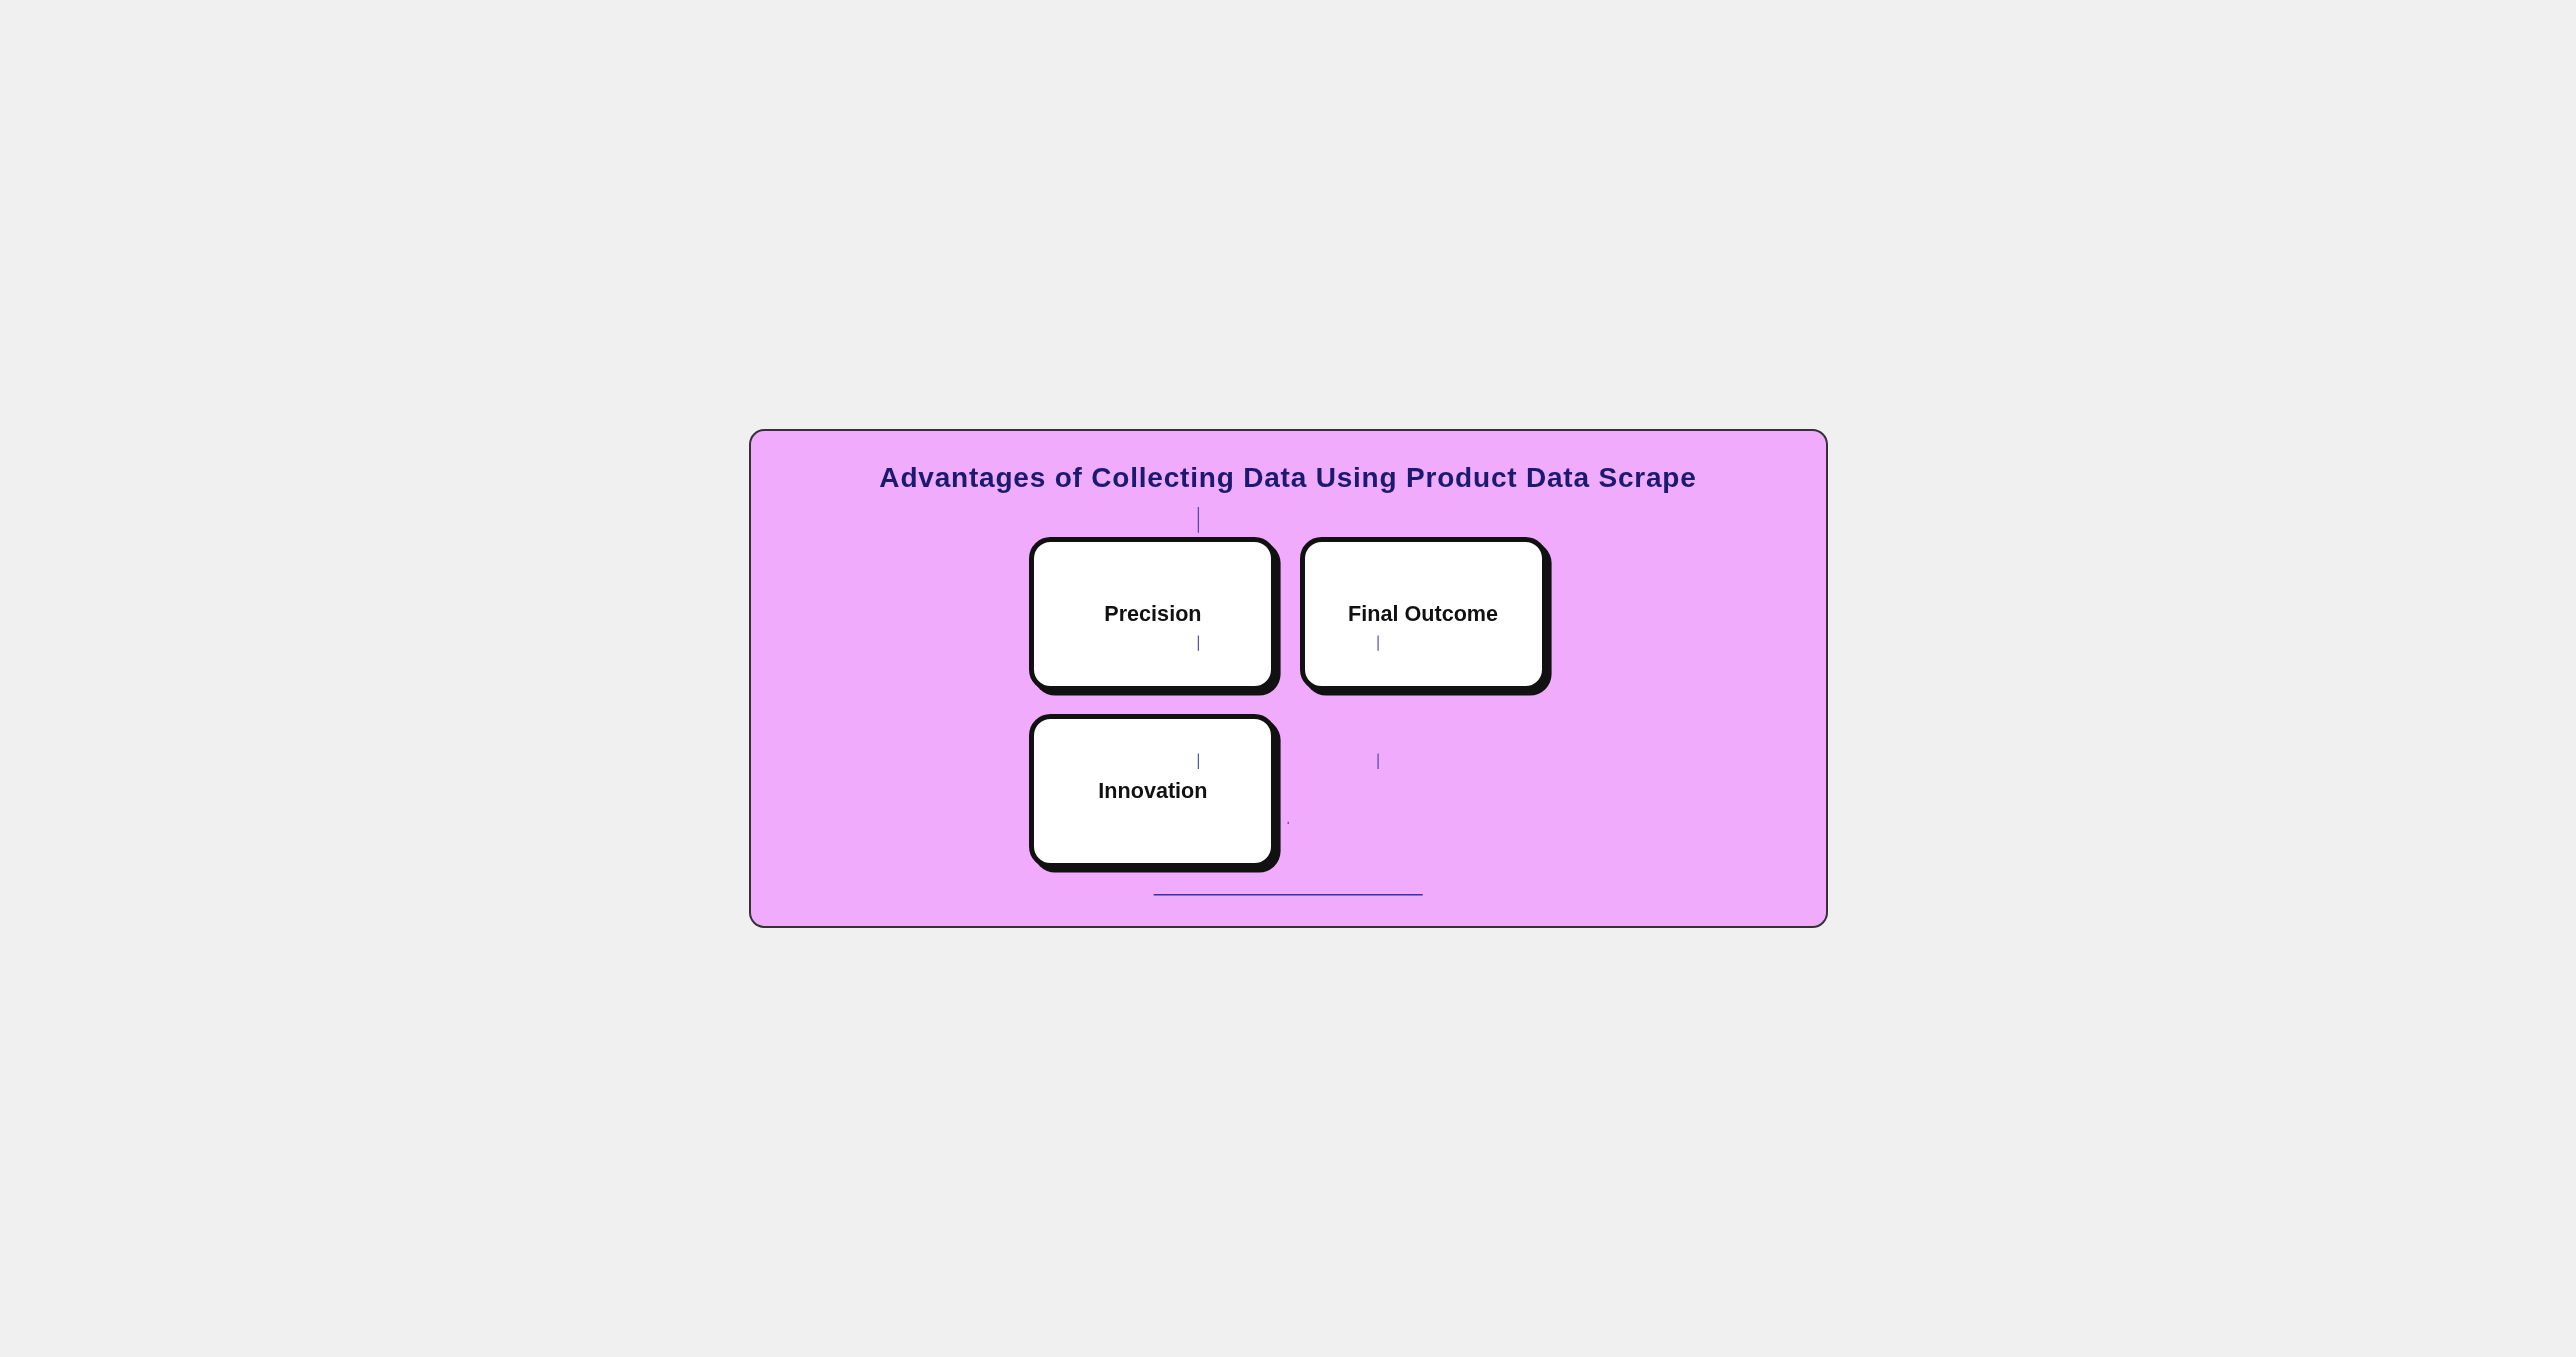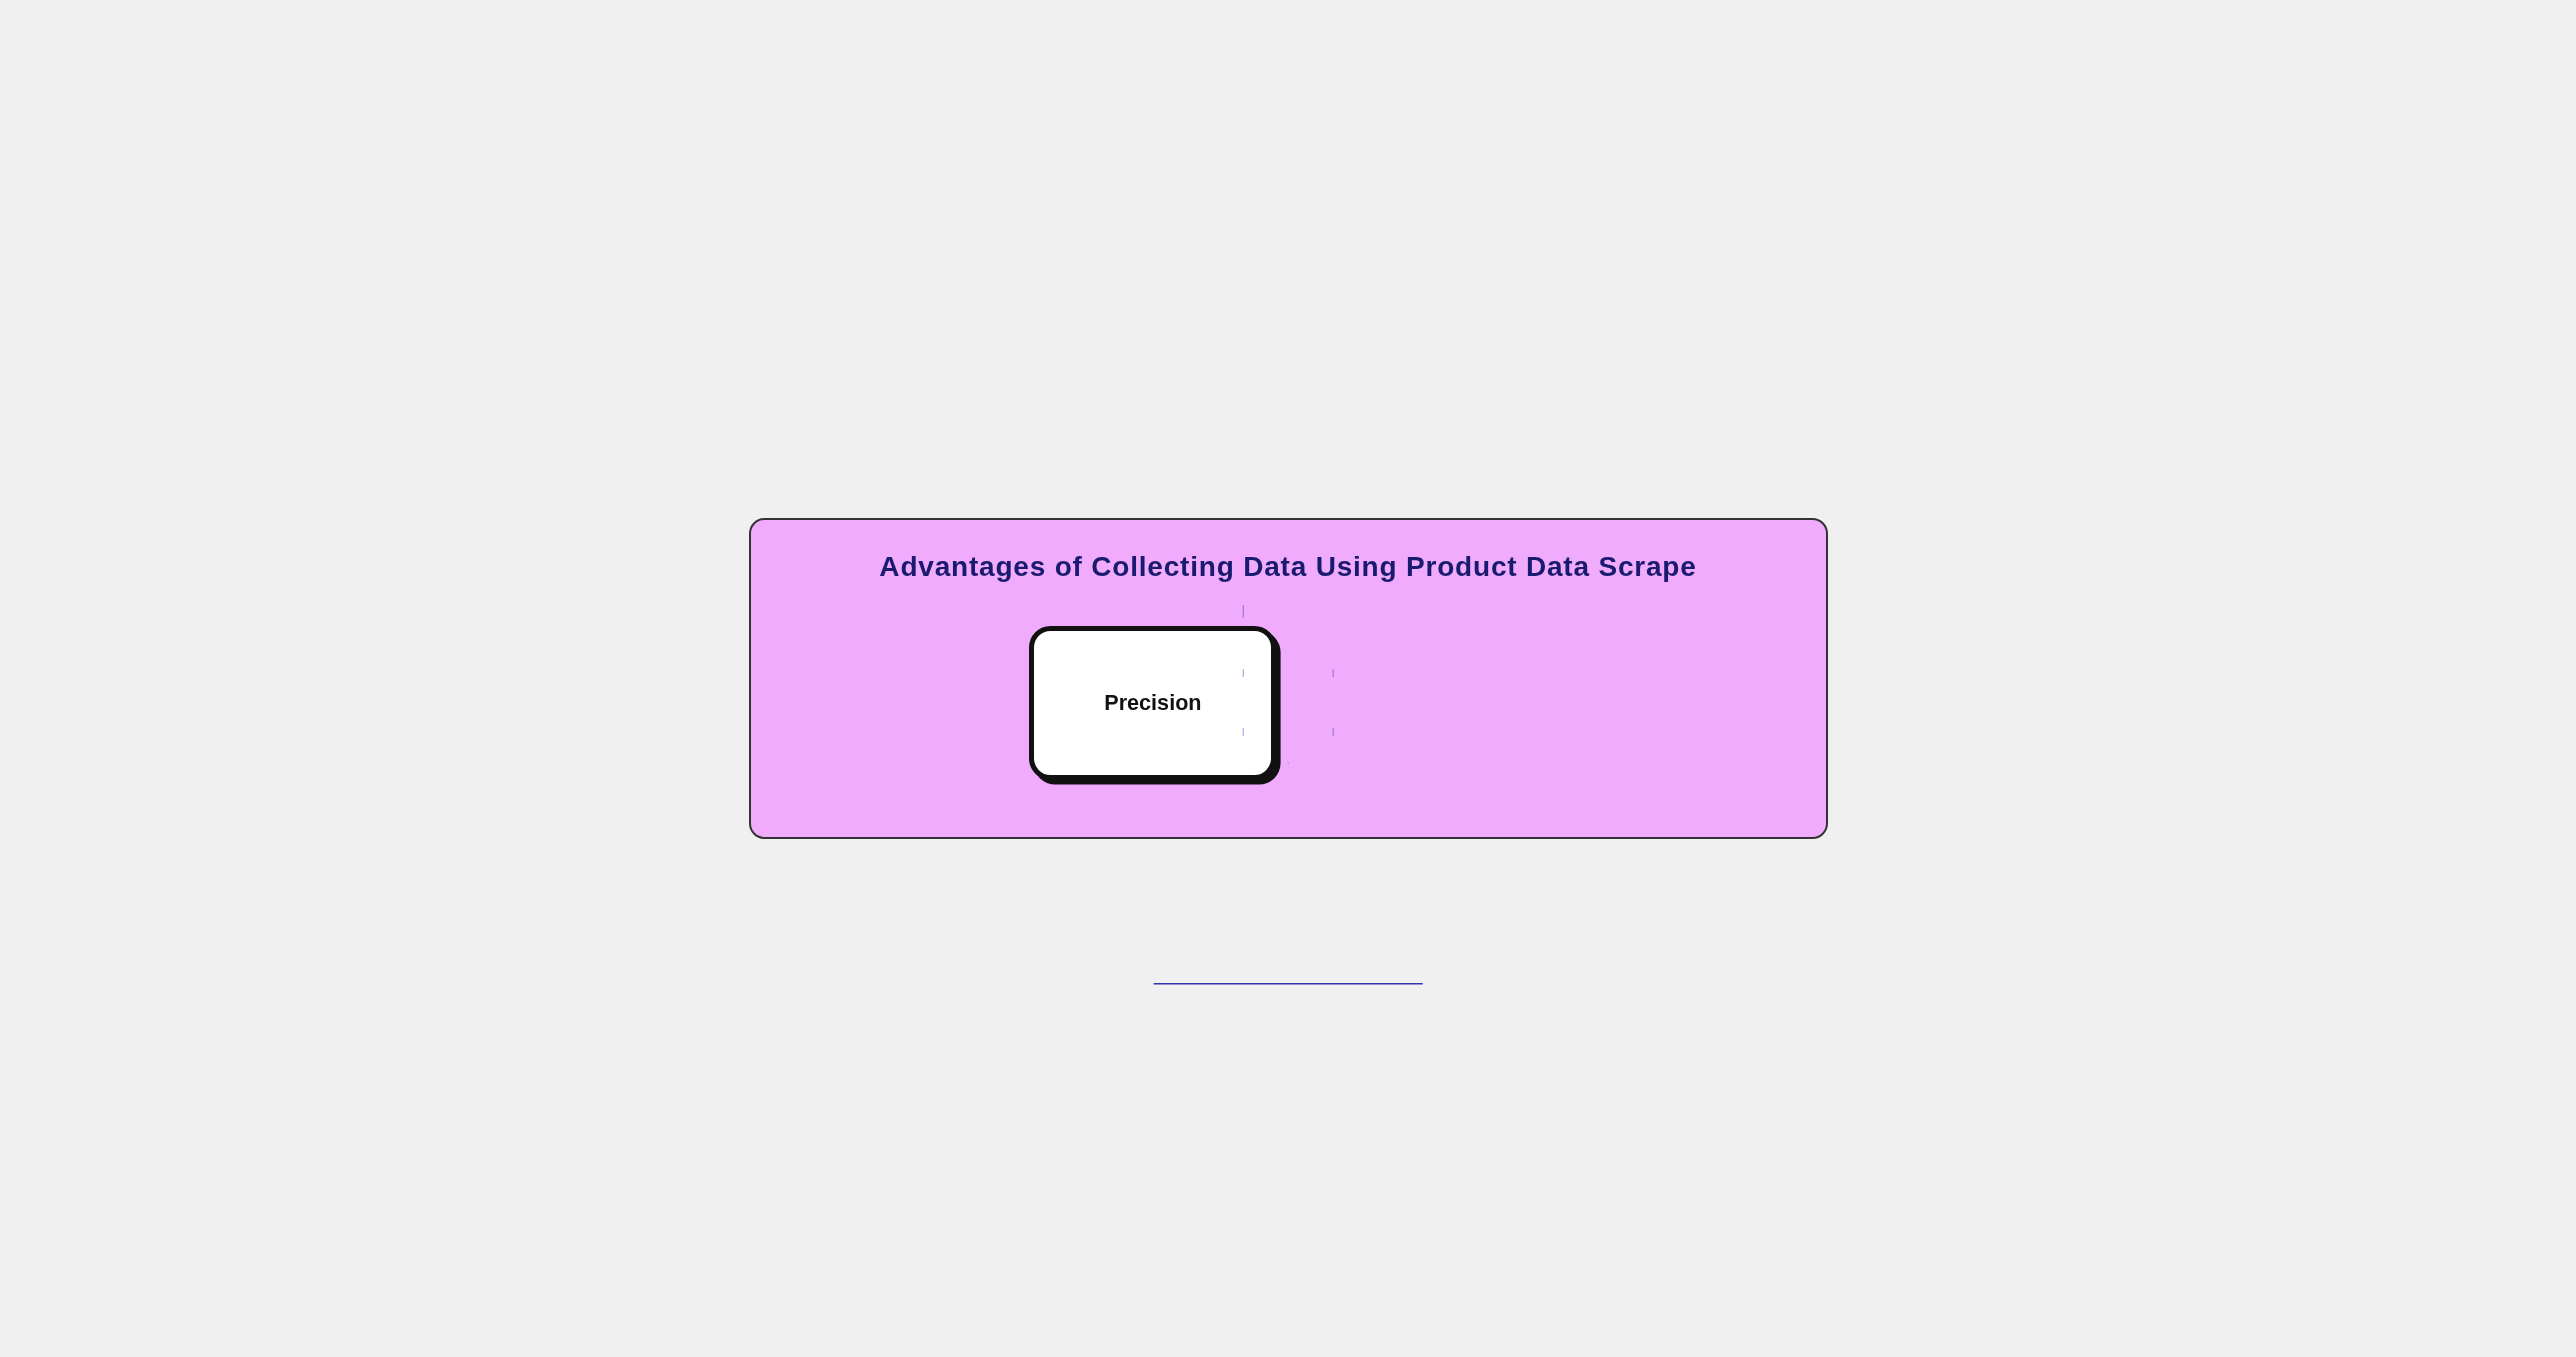--- a/index.html
+++ b/index.html
@@ -110,21 +110,31 @@
       </svg>
 
       <div class="cards-grid">
 
         <div class="card-cell">
           <div class="card">
             <span class="card-label">Precision</span>
           </div>
         </div>
 
+        <div class="card-cell">
+          <div class="card">
+            <span class="card-label">Final Outcome</span>
+          </div>
+        </div>
 
+        <div class="card-cell">
+          <div class="card">
+            <span class="card-label">Innovation</span>
+          </div>
+        </div>
 
 
 
 
       </div>
     </div>
   </div>
 </div>
 
 

